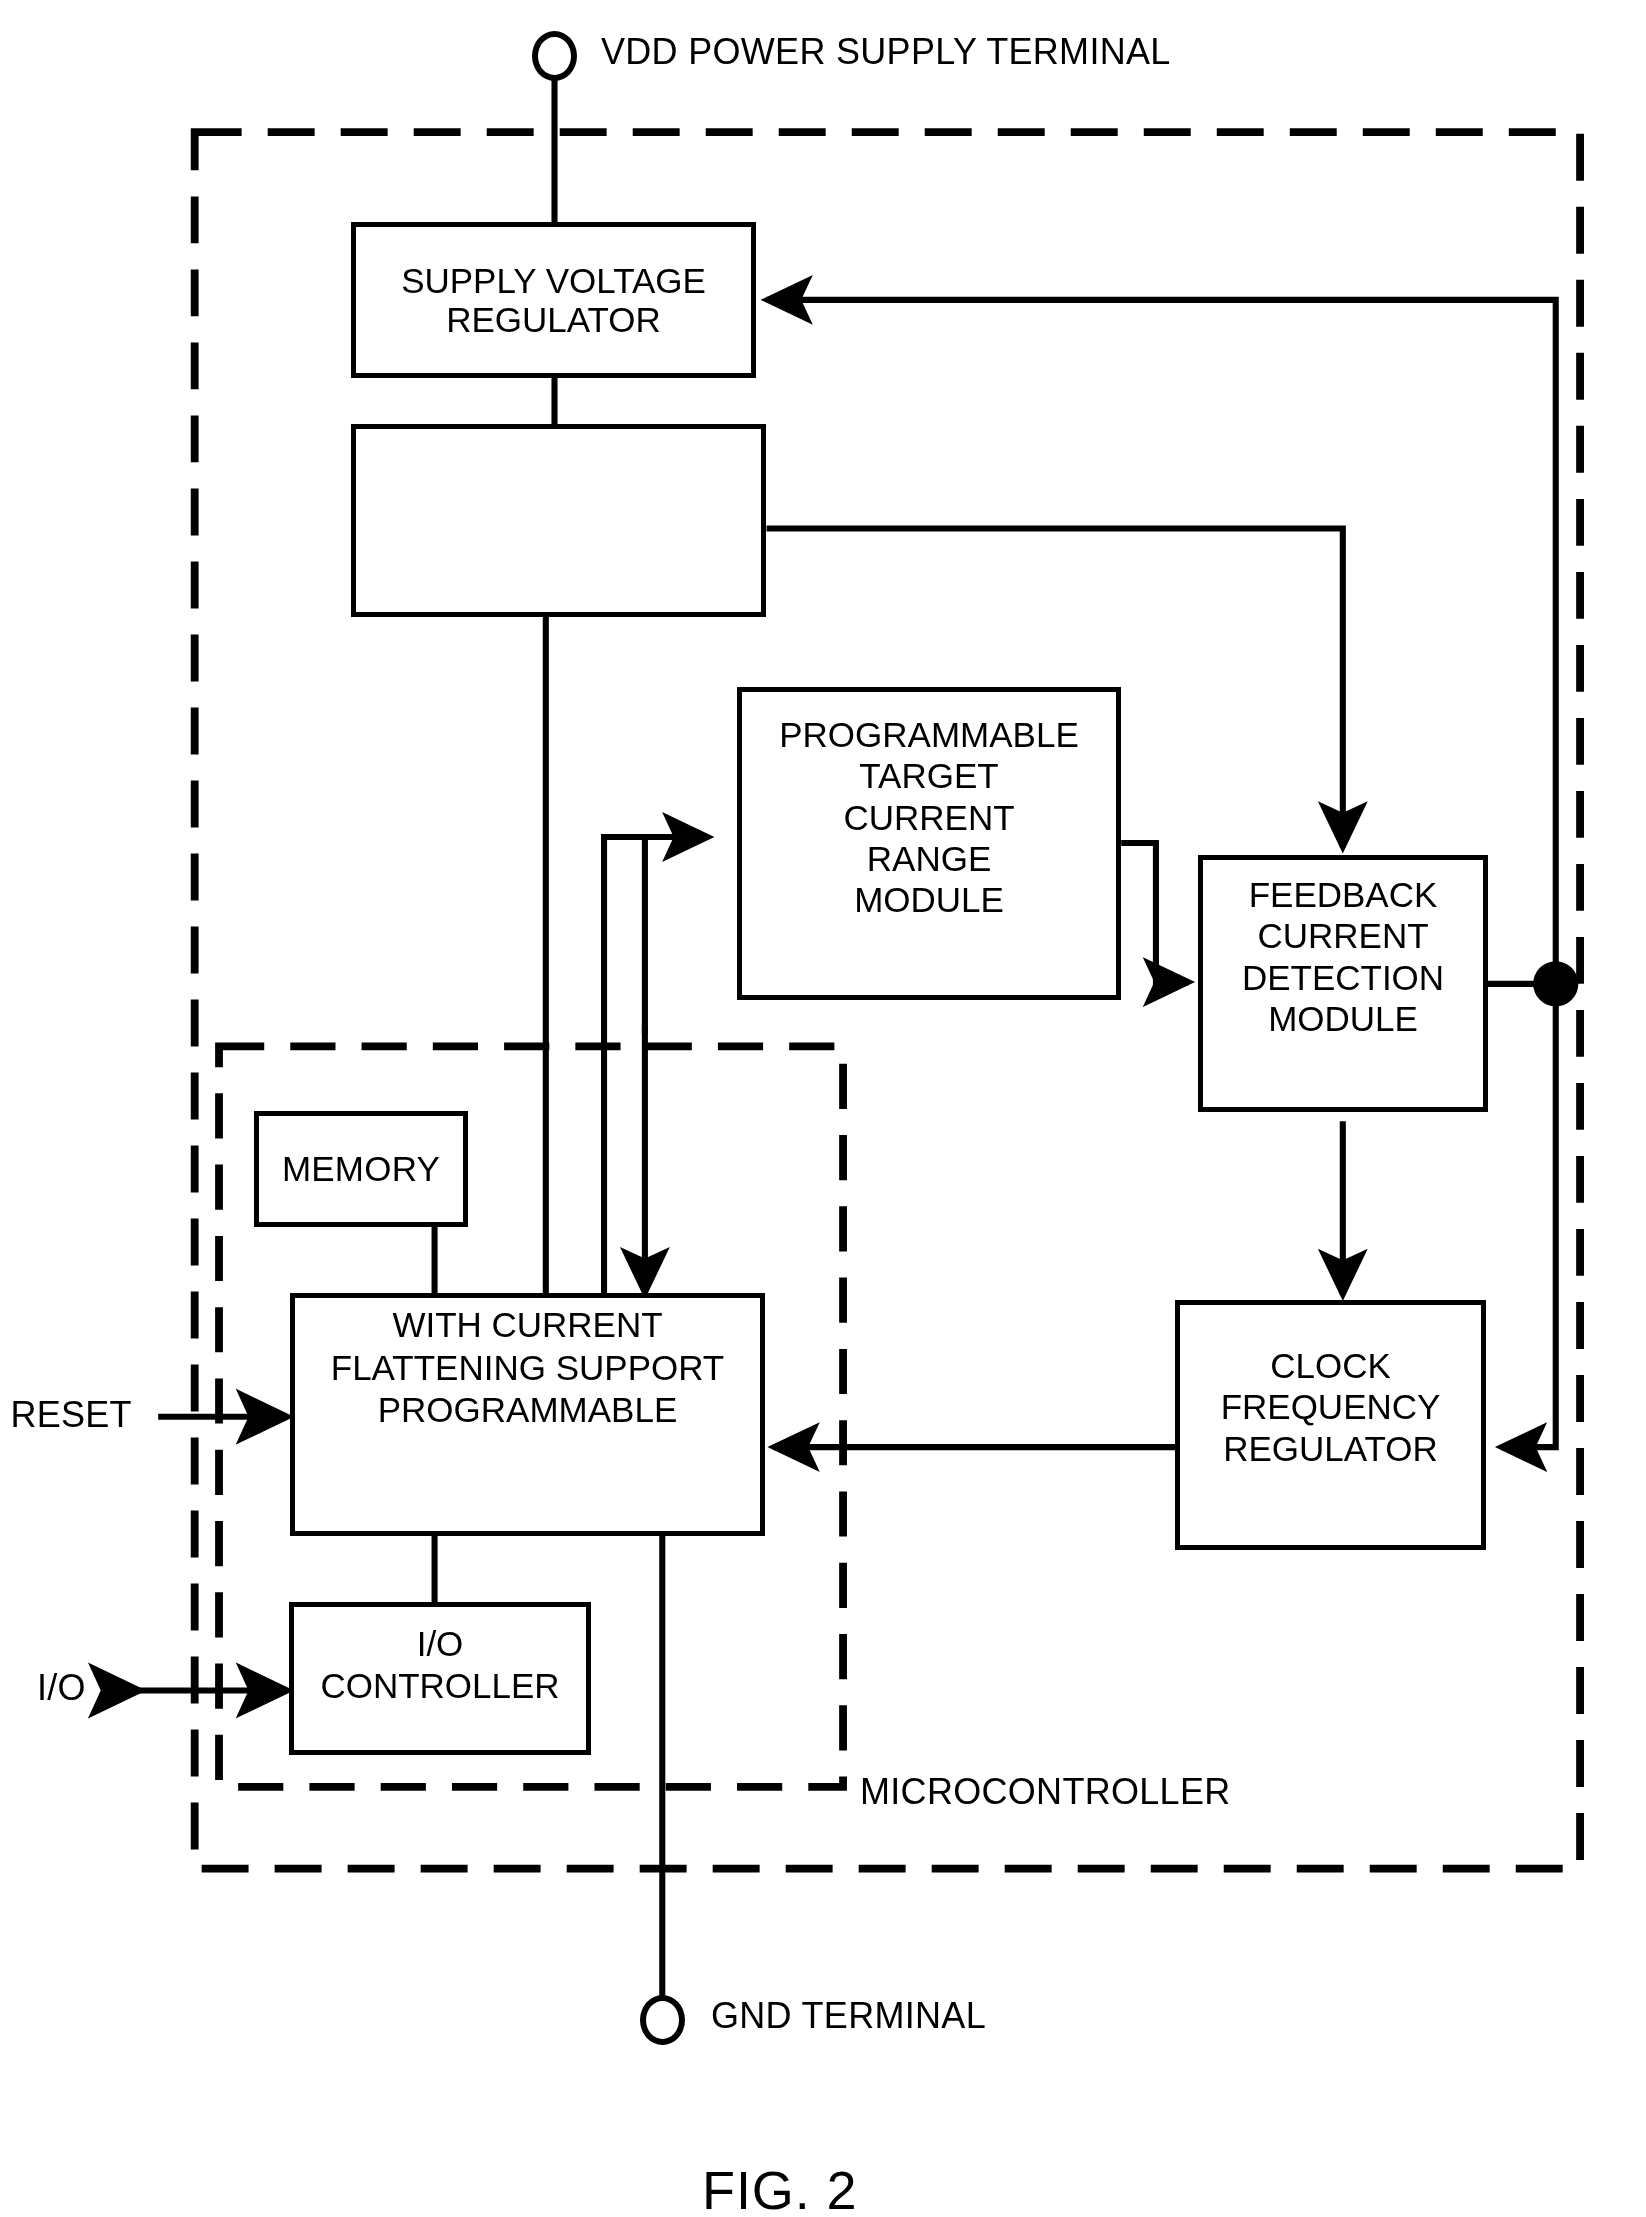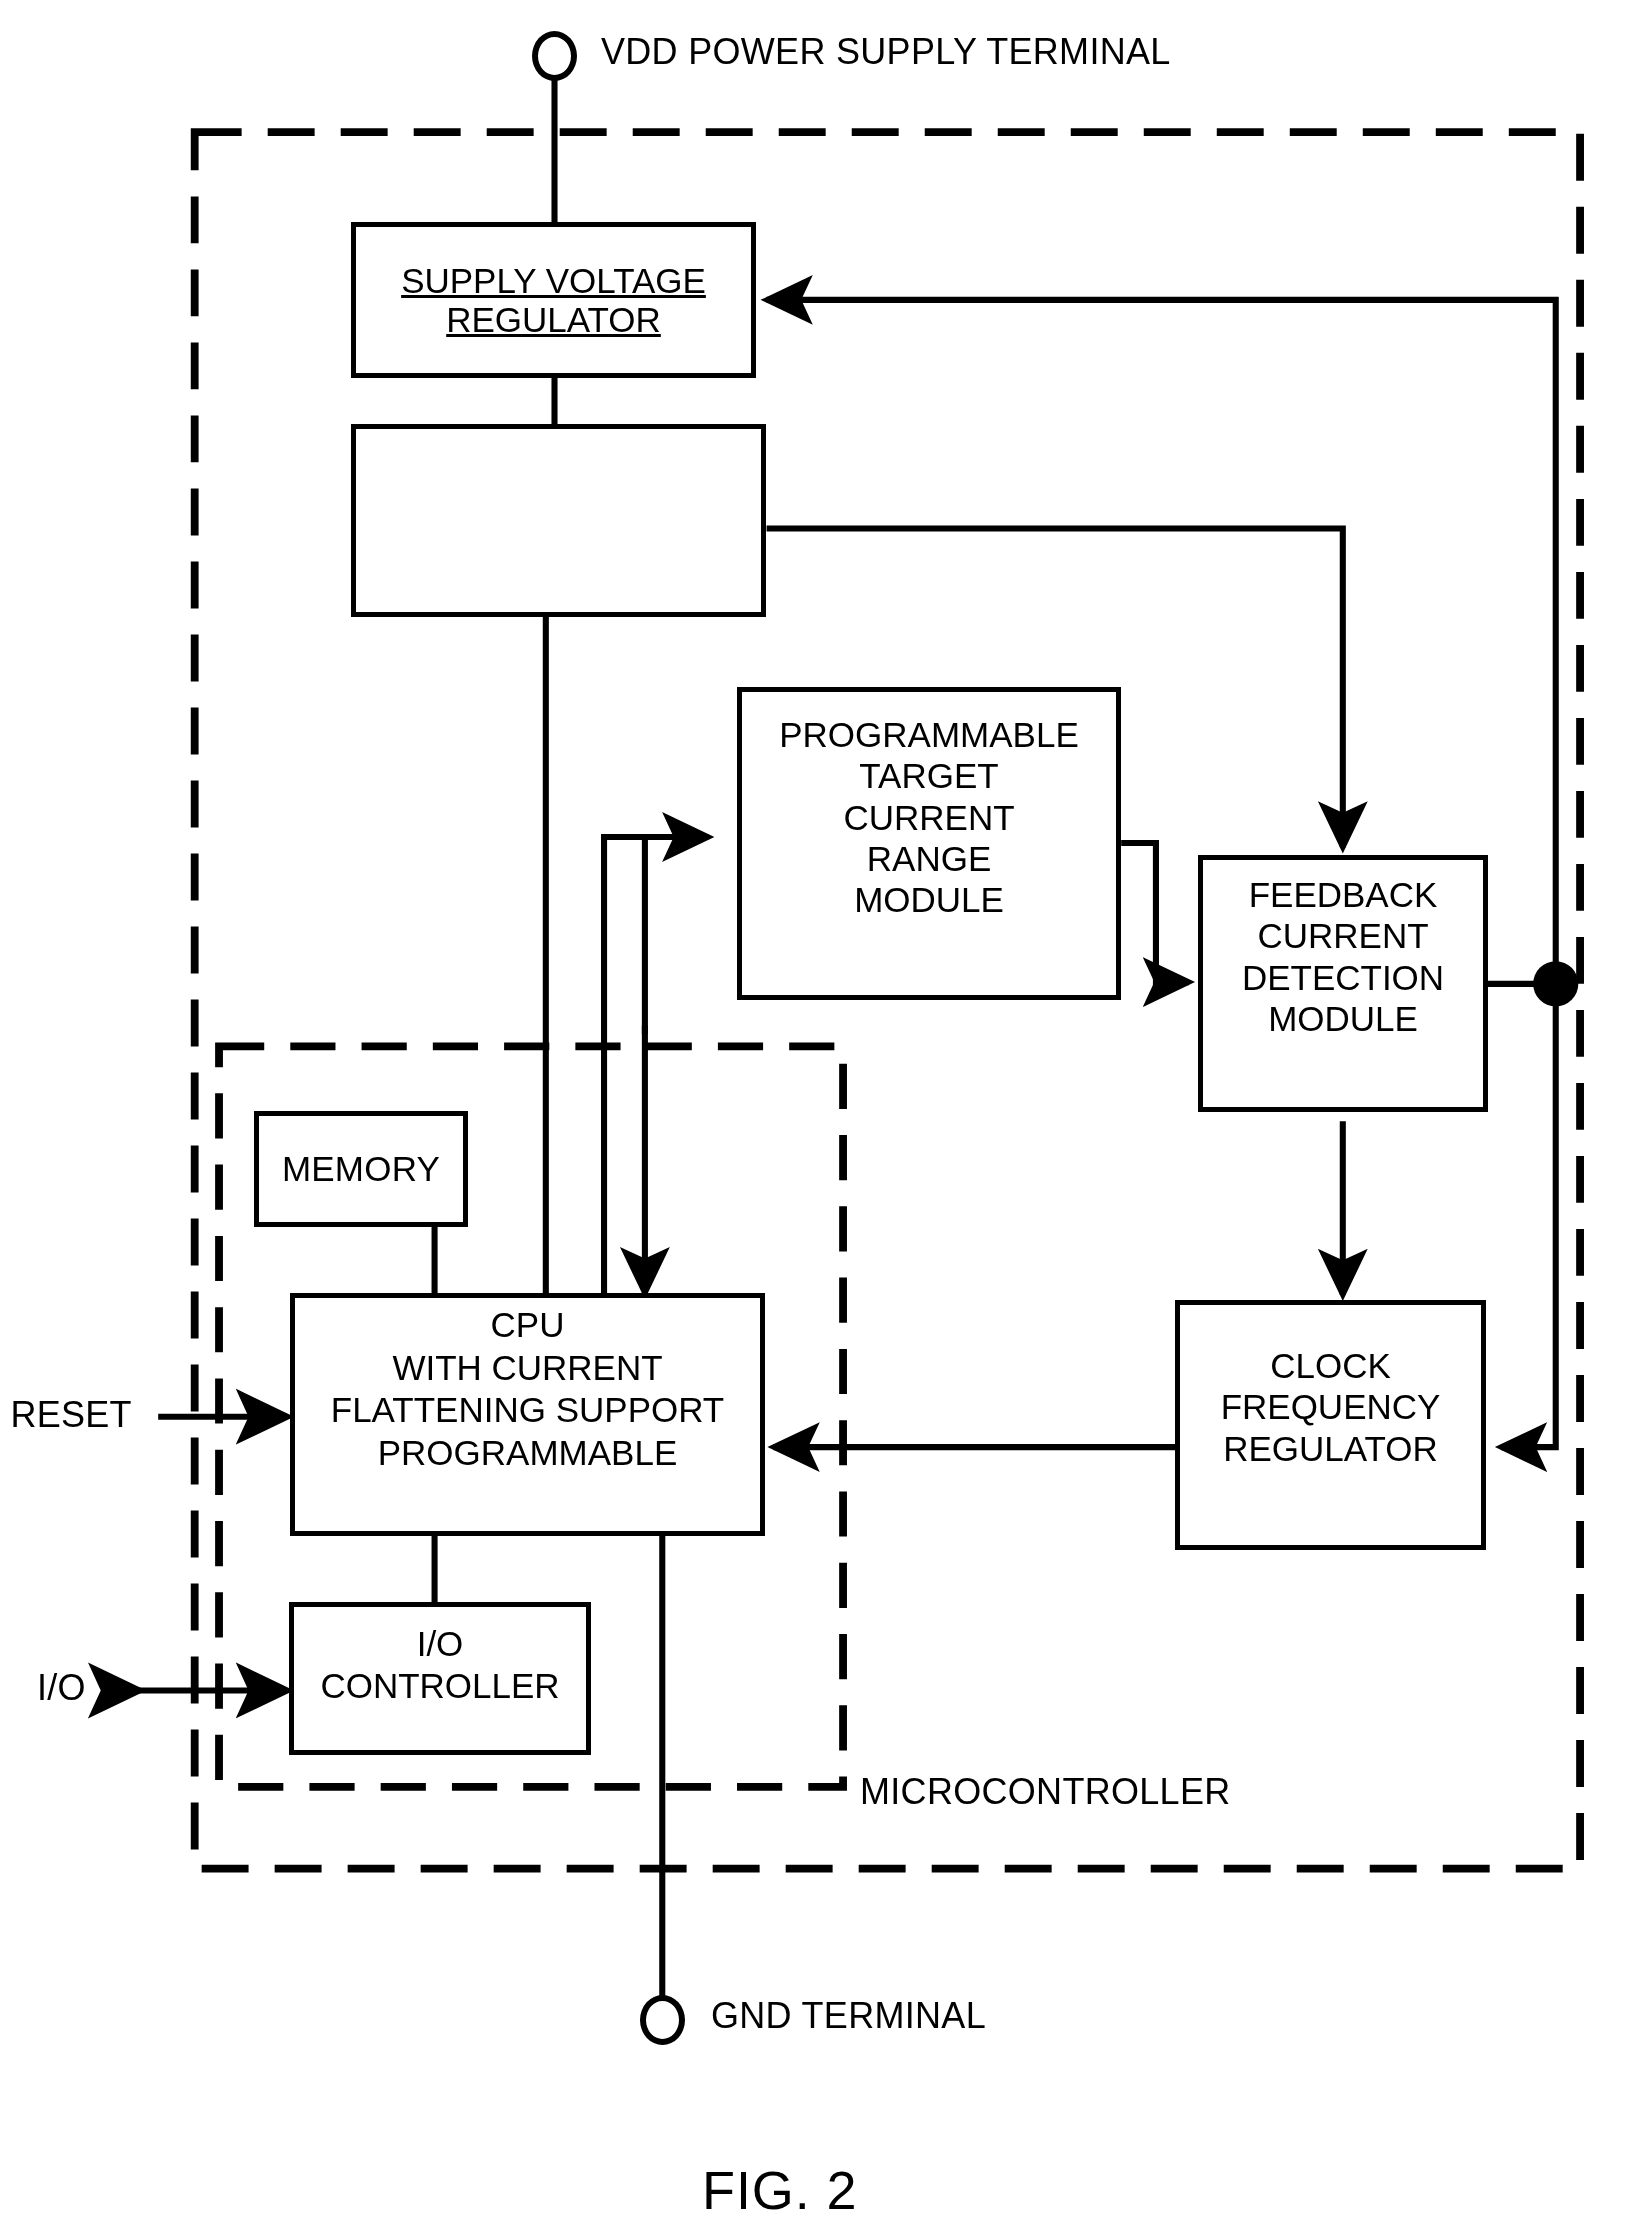--- a/index.html
+++ b/index.html
@@ -90,21 +90,21 @@
 
     <circle cx="1790" cy="1132" r="26" fill="#000" stroke="none"></circle>
   </svg>
 
   <div class="term" style="left:532px;top:31px;width:45px;height:50px;"></div>
   <div class="term" style="left:640px;top:1995px;width:45px;height:50px;"></div>
 
   <div class="blk" style="left:351px;top:222px;width:405px;height:156px;">
     <span></span>
   </div>
-  <div style="position:absolute;left:351px;top:261px;width:405px;text-align:center;font-size:35px;line-height:1.12;text-decoration:underline;">
+  <div style="position:absolute;left:351px;top:261px;width:405px;text-align:center;font-size:35px;line-height:1.12;">
     <div>SUPPLY VOLTAGE</div>
     <div>REGULATOR</div>
   </div>
 
   <div class="blk" style="left:351px;top:424px;width:415px;height:193px;"></div>
 
   <div class="blk" style="left:737px;top:687px;width:384px;height:313px;"></div>
   <div style="position:absolute;left:737px;top:714px;width:384px;text-align:center;font-size:35px;line-height:1.18;">
     <div>PROGRAMMABLE</div>
     <div>TARGET</div>
@@ -127,21 +127,20 @@
     <div>FREQUENCY</div>
     <div>REGULATOR</div>
   </div>
 
   <div class="blk" style="left:254px;top:1111px;width:214px;height:116px;">
     <span>MEMORY</span>
   </div>
 
   <div class="blk" style="left:290px;top:1293px;width:475px;height:243px;"></div>
   <div style="position:absolute;left:290px;top:1304px;width:475px;text-align:center;font-size:35px;line-height:1.22;">
-    <div>CPU</div>
     <div>WITH CURRENT</div>
     <div>FLATTENING SUPPORT</div>
     <div>PROGRAMMABLE</div>
   </div>
 
   <div class="blk" style="left:289px;top:1602px;width:302px;height:153px;"></div>
   <div style="position:absolute;left:289px;top:1623px;width:302px;text-align:center;font-size:35px;line-height:1.20;">
     <div>I/O</div>
     <div>CONTROLLER</div>
   </div>

